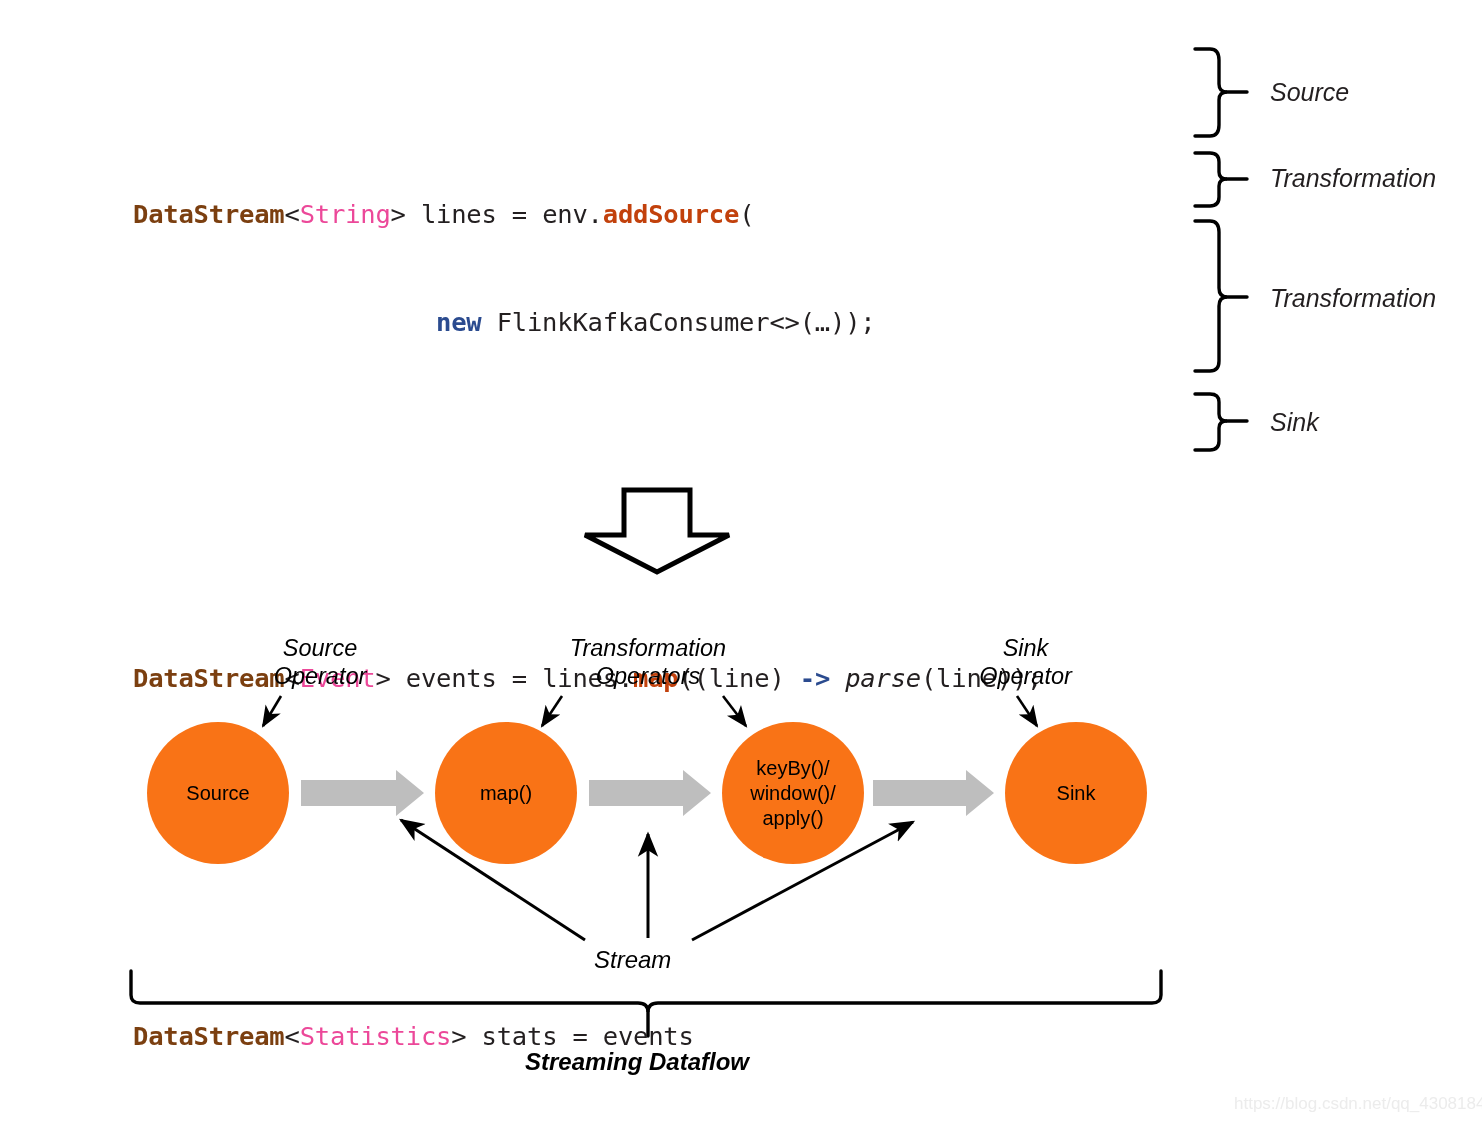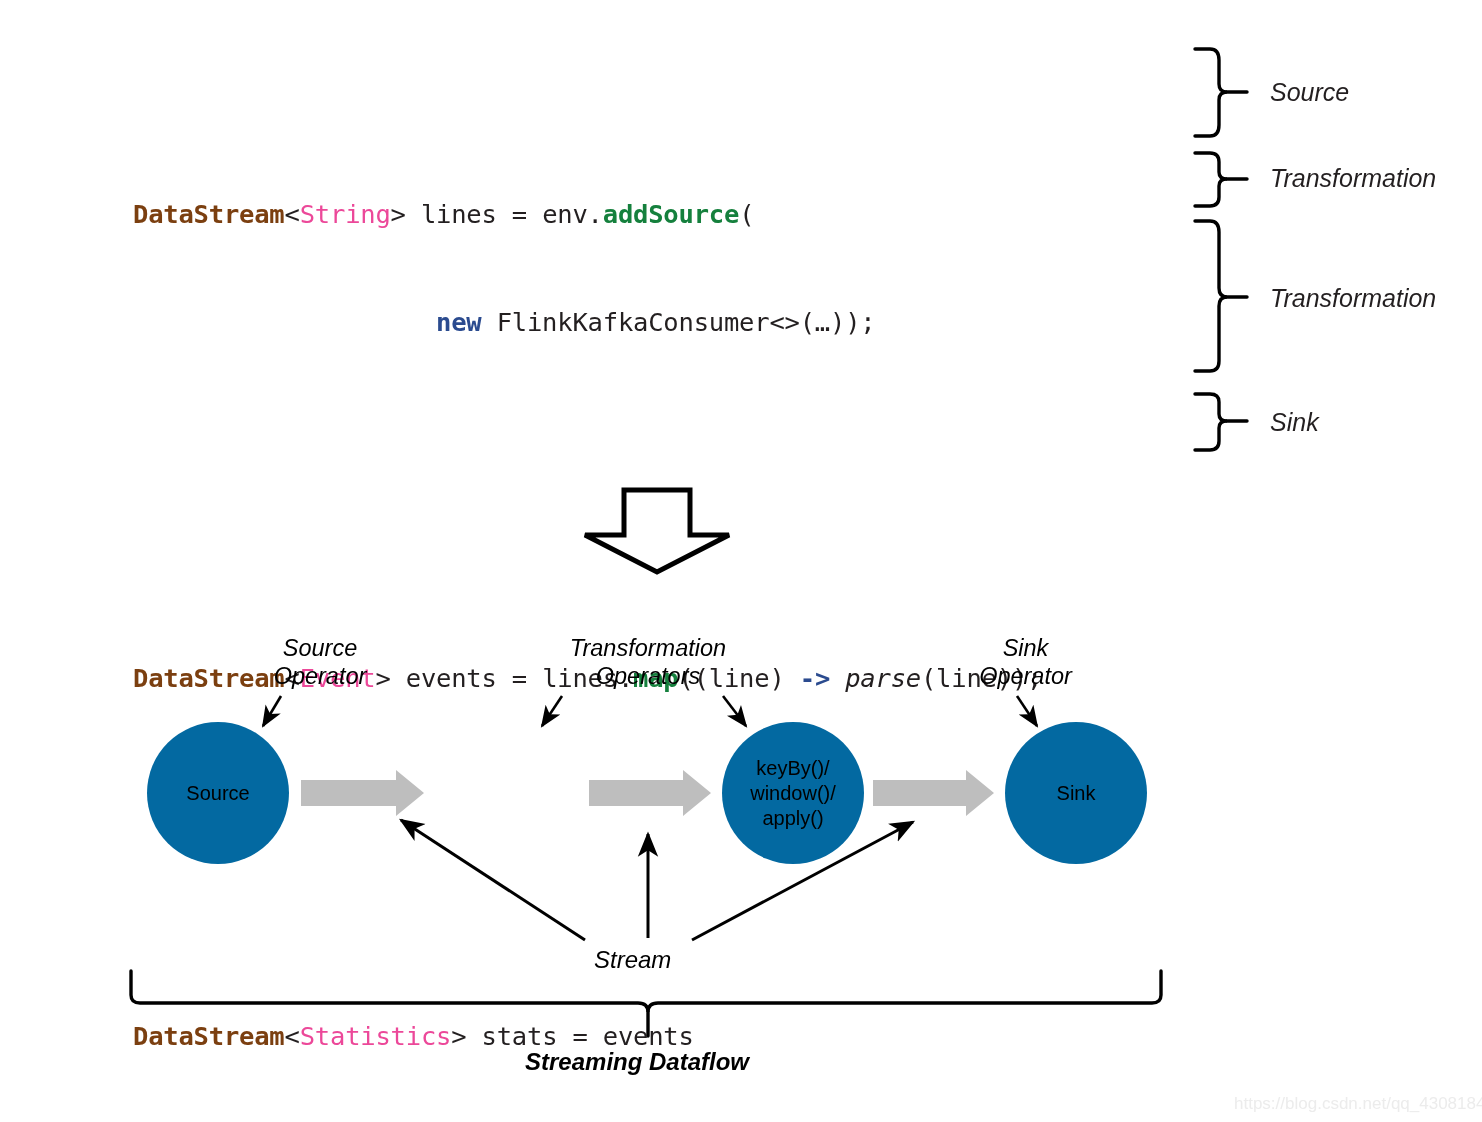--- a/index.html
+++ b/index.html
@@ -31,40 +31,40 @@
     letter-spacing: -0.2px;
     white-space: pre;
     color: #231f20;
   }
   .code-line { height: 36px; }
   .gap-sm { height: 32px; }
   .gap-md { height: 34px; }
 
   .tok-type     { color: #7B3F10; font-weight: bold; }
   .tok-generic  { color: #ec4899; }
-  .tok-method   { color: #15803d; font-weight: bold; }
+  .tok-method   { color: #c2410c; font-weight: bold; }
   .tok-kw       { color: #2B4B8F; font-weight: bold; }
   .tok-italic   { font-style: italic; text-align: right; }
   .tok-plain    { color: #231f20; }
 
   
   .brace-label {
     position: absolute;
     font-family: "Liberation Sans", sans-serif;
     font-style: italic;
     font-size: 25px;
     color: #231f20;
     white-space: nowrap;
   }
 
   
   .node-circle {
     position: absolute;
     border-radius: 50%;
-    background: #0369a1;
+    background: #f97316;
     display: flex;
     align-items: center;
     justify-content: center;
     text-align: center;
     font-family: "Liberation Sans", sans-serif;
     font-size: 20px;
     line-height: 25px;
     color: #000000;
   }
   .op-label {
@@ -143,20 +143,23 @@
   <div class="op-label" style="left:225px; top:634px; width:190px;">Source
 Operator</div>
   <div class="op-label" style="left:533px; top:634px; width:230px;">Transformation
 Operators</div>
   <div class="op-label" style="left:938px; top:634px; width:175px;">Sink
 Operator</div>
 
   <div class="node-circle" style="left:147px; top:722px; width:142px; height:142px;">
     <span>Source</span>
   </div>
+  <div class="node-circle" style="left:435px; top:722px; width:142px; height:142px;">
+    <span>map()</span>
+  </div>
   <div class="node-circle" style="left:722px; top:722px; width:142px; height:142px;">
     <span style="white-space:pre-line;">keyBy()/
 window()/
 apply()</span>
   </div>
   <div class="node-circle" style="left:1005px; top:722px; width:142px; height:142px;">
     <span>Sink</span>
   </div>
 
   <div class="stream-label" style="left:594px; top:946px;text-align:center;">Stream</div>

